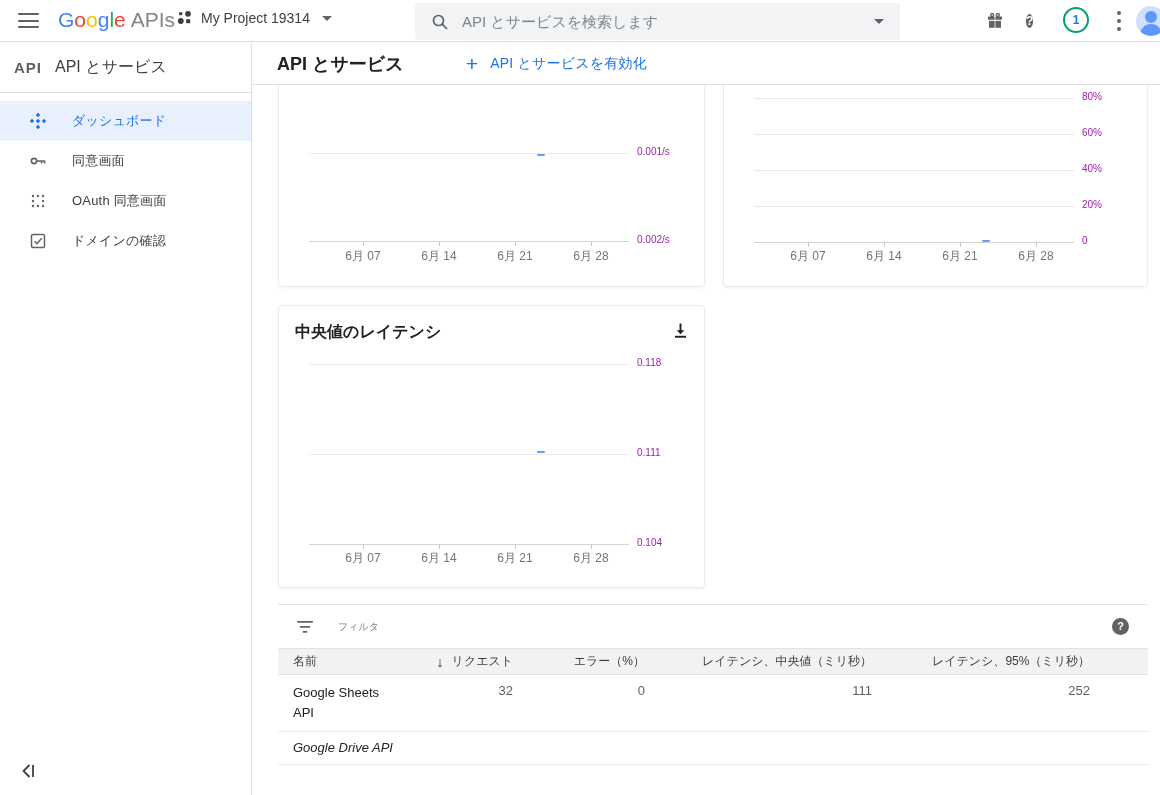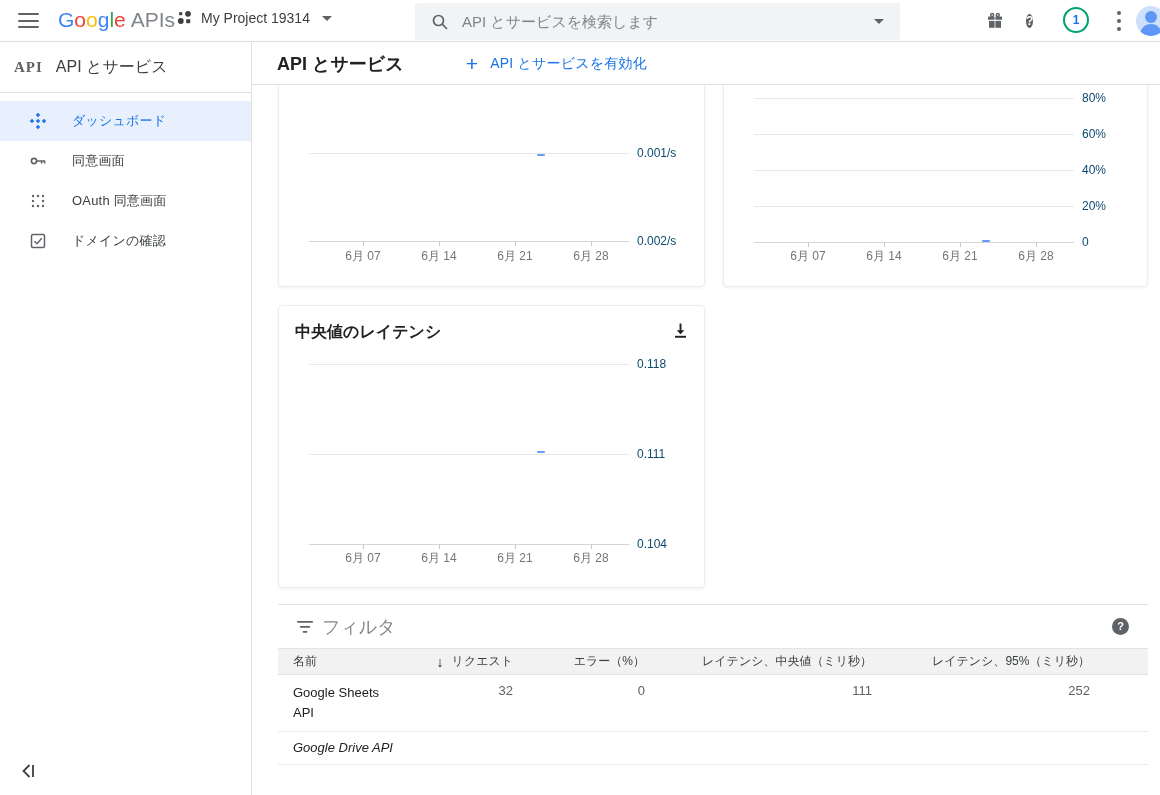--- a/index.html
+++ b/index.html
@@ -39,21 +39,21 @@
     display:flex; flex-direction:column; align-items:center; justify-content:space-between; background:none; border:0; }
   .kebab i { width:4px; height:4px; border-radius:50%; background:#5f6368; }
   .avatar { position:absolute; left:1136px; top:6px; width:30px; height:30px; border-radius:50%;
     background:#cfe0fc; overflow:hidden; cursor:pointer; }
   .avatar .head { position:absolute; left:9px; top:5px; width:12px; height:12px; border-radius:50%; background:#5e97f6; }
   .avatar .bod  { position:absolute; left:4px; top:18px; width:22px; height:14px; border-radius:11px 11px 0 0; background:#5e97f6; }
   
   .sidebar { position:absolute; top:43px; left:0; width:252px; bottom:0; background:#fff;
     border-right:1px solid #e0e0e0; }
   .side-head { height:50px; border-bottom:1px solid #e0e0e0; display:flex; align-items:center; }
-  .prod-glyph { margin-left:14px; font-family:Liberation Serif, serif; font-weight:bold;
+  .prod-glyph { margin-left:14px; font-family:Liberation Sans, sans-serif; font-weight:bold;
     font-size:15px; color:#616161; letter-spacing:1px; }
   .side-title { margin-left:13px; font-size:16px; color:#3c4043; }
   .side-list { margin-top:8px; }
   .side-item { height:40px; display:flex; align-items:center; cursor:pointer; font-size:13px; color:#3c4043; }
   .side-item .si-icon { width:18px; height:18px; margin-left:29px; flex:none; }
   .side-item .si-label { margin-left:25px; letter-spacing:.2px; }
   .side-item.sel { background:#e8f0fe; color:#1a73e8; }
   .collapse-btn { position:absolute; left:21px; bottom:13px; background:none; border:0; cursor:pointer; }
   
   .main { position:absolute; top:43px; left:252px; width:908px; bottom:0; background:#fff; }
@@ -64,31 +64,31 @@
   .enable-btn .plus { font-size:21px; font-weight:400; margin-right:12px; line-height:18px; }
   .content { position:absolute; top:42px; left:0; right:0; bottom:0; overflow:hidden; }
   
   .card { position:absolute; background:#fff; border:1px solid #ececec; border-radius:4px;
     box-shadow:0 1px 3px rgba(0,0,0,.06); }
   .card-a { left:26px;  top:-120px; width:427px; height:322px; }
   .card-b { left:471px; top:-120px; width:425px; height:322px; }
   .card-c { left:26px;  top:220px;  width:427px; height:283px; }
   .gridline { position:absolute; left:30px; width:320px; height:1px; background:#e9e9e9; }
   .baseline { background:#d5d5d5; }
-  .ylab { position:absolute; left:328px; top:-7px; font-size:12px; color:#0c4a6e; white-space:nowrap; }
+  .ylab { position:absolute; left:328px; top:-7px; font-size:10px; color:#a21caf; white-space:nowrap; }
   .tick { position:absolute; top:0; width:1px; height:5px; background:#c9c9c9; }
   .xlab { position:absolute; font-size:12px; color:#757575; transform:translateX(-50%); white-space:nowrap; }
   .dash { position:absolute; width:8px; height:2px; background:#669df6; border-radius:1px; }
   .card-title { position:absolute; left:16px; top:16px; font-size:16px; color:#212121; }
   .dl-btn { position:absolute; right:15px; top:16px; width:18px; height:18px; background:none; border:0; cursor:pointer; }
   
   .bottom { position:absolute; left:26px; top:519px; width:870px; border-top:1px solid #e3e3e3; background:#fff; }
   .filter-row { height:43px; display:flex; align-items:center; position:relative; cursor:text; }
   .filter-row svg { margin-left:18px; flex:none; }
-  .filter-label { margin-left:8px; font-size:18px; color:#80868b; }
+  .filter-label { margin-left:24px; font-size:10px; color:#80868b; }
   .help-btn { position:absolute; right:19px; top:13px; width:17px; height:17px; border-radius:50%;
     background:#5f6368; color:#fff; font-size:11px; font-weight:bold; text-align:center; line-height:17px;
     border:0; cursor:pointer; padding:0; }
   .grid-cols { display:grid; grid-template-columns:130px 105px 132px 227px 218px 1fr; }
   .tbl-header { height:27px; align-items:center; background:#f2f2f2;
     border-top:1px solid #e3e3e3; border-bottom:1px solid #e3e3e3; font-size:12px; color:#3c4043; }
   .th { text-align:right; cursor:pointer; }
   .th-name { text-align:left; padding-left:15px; }
   .th-req { display:flex; justify-content:flex-end; align-items:center; }
   .sort-arrow { font-size:14px; color:#202124; margin-right:8px; font-weight:bold; }

